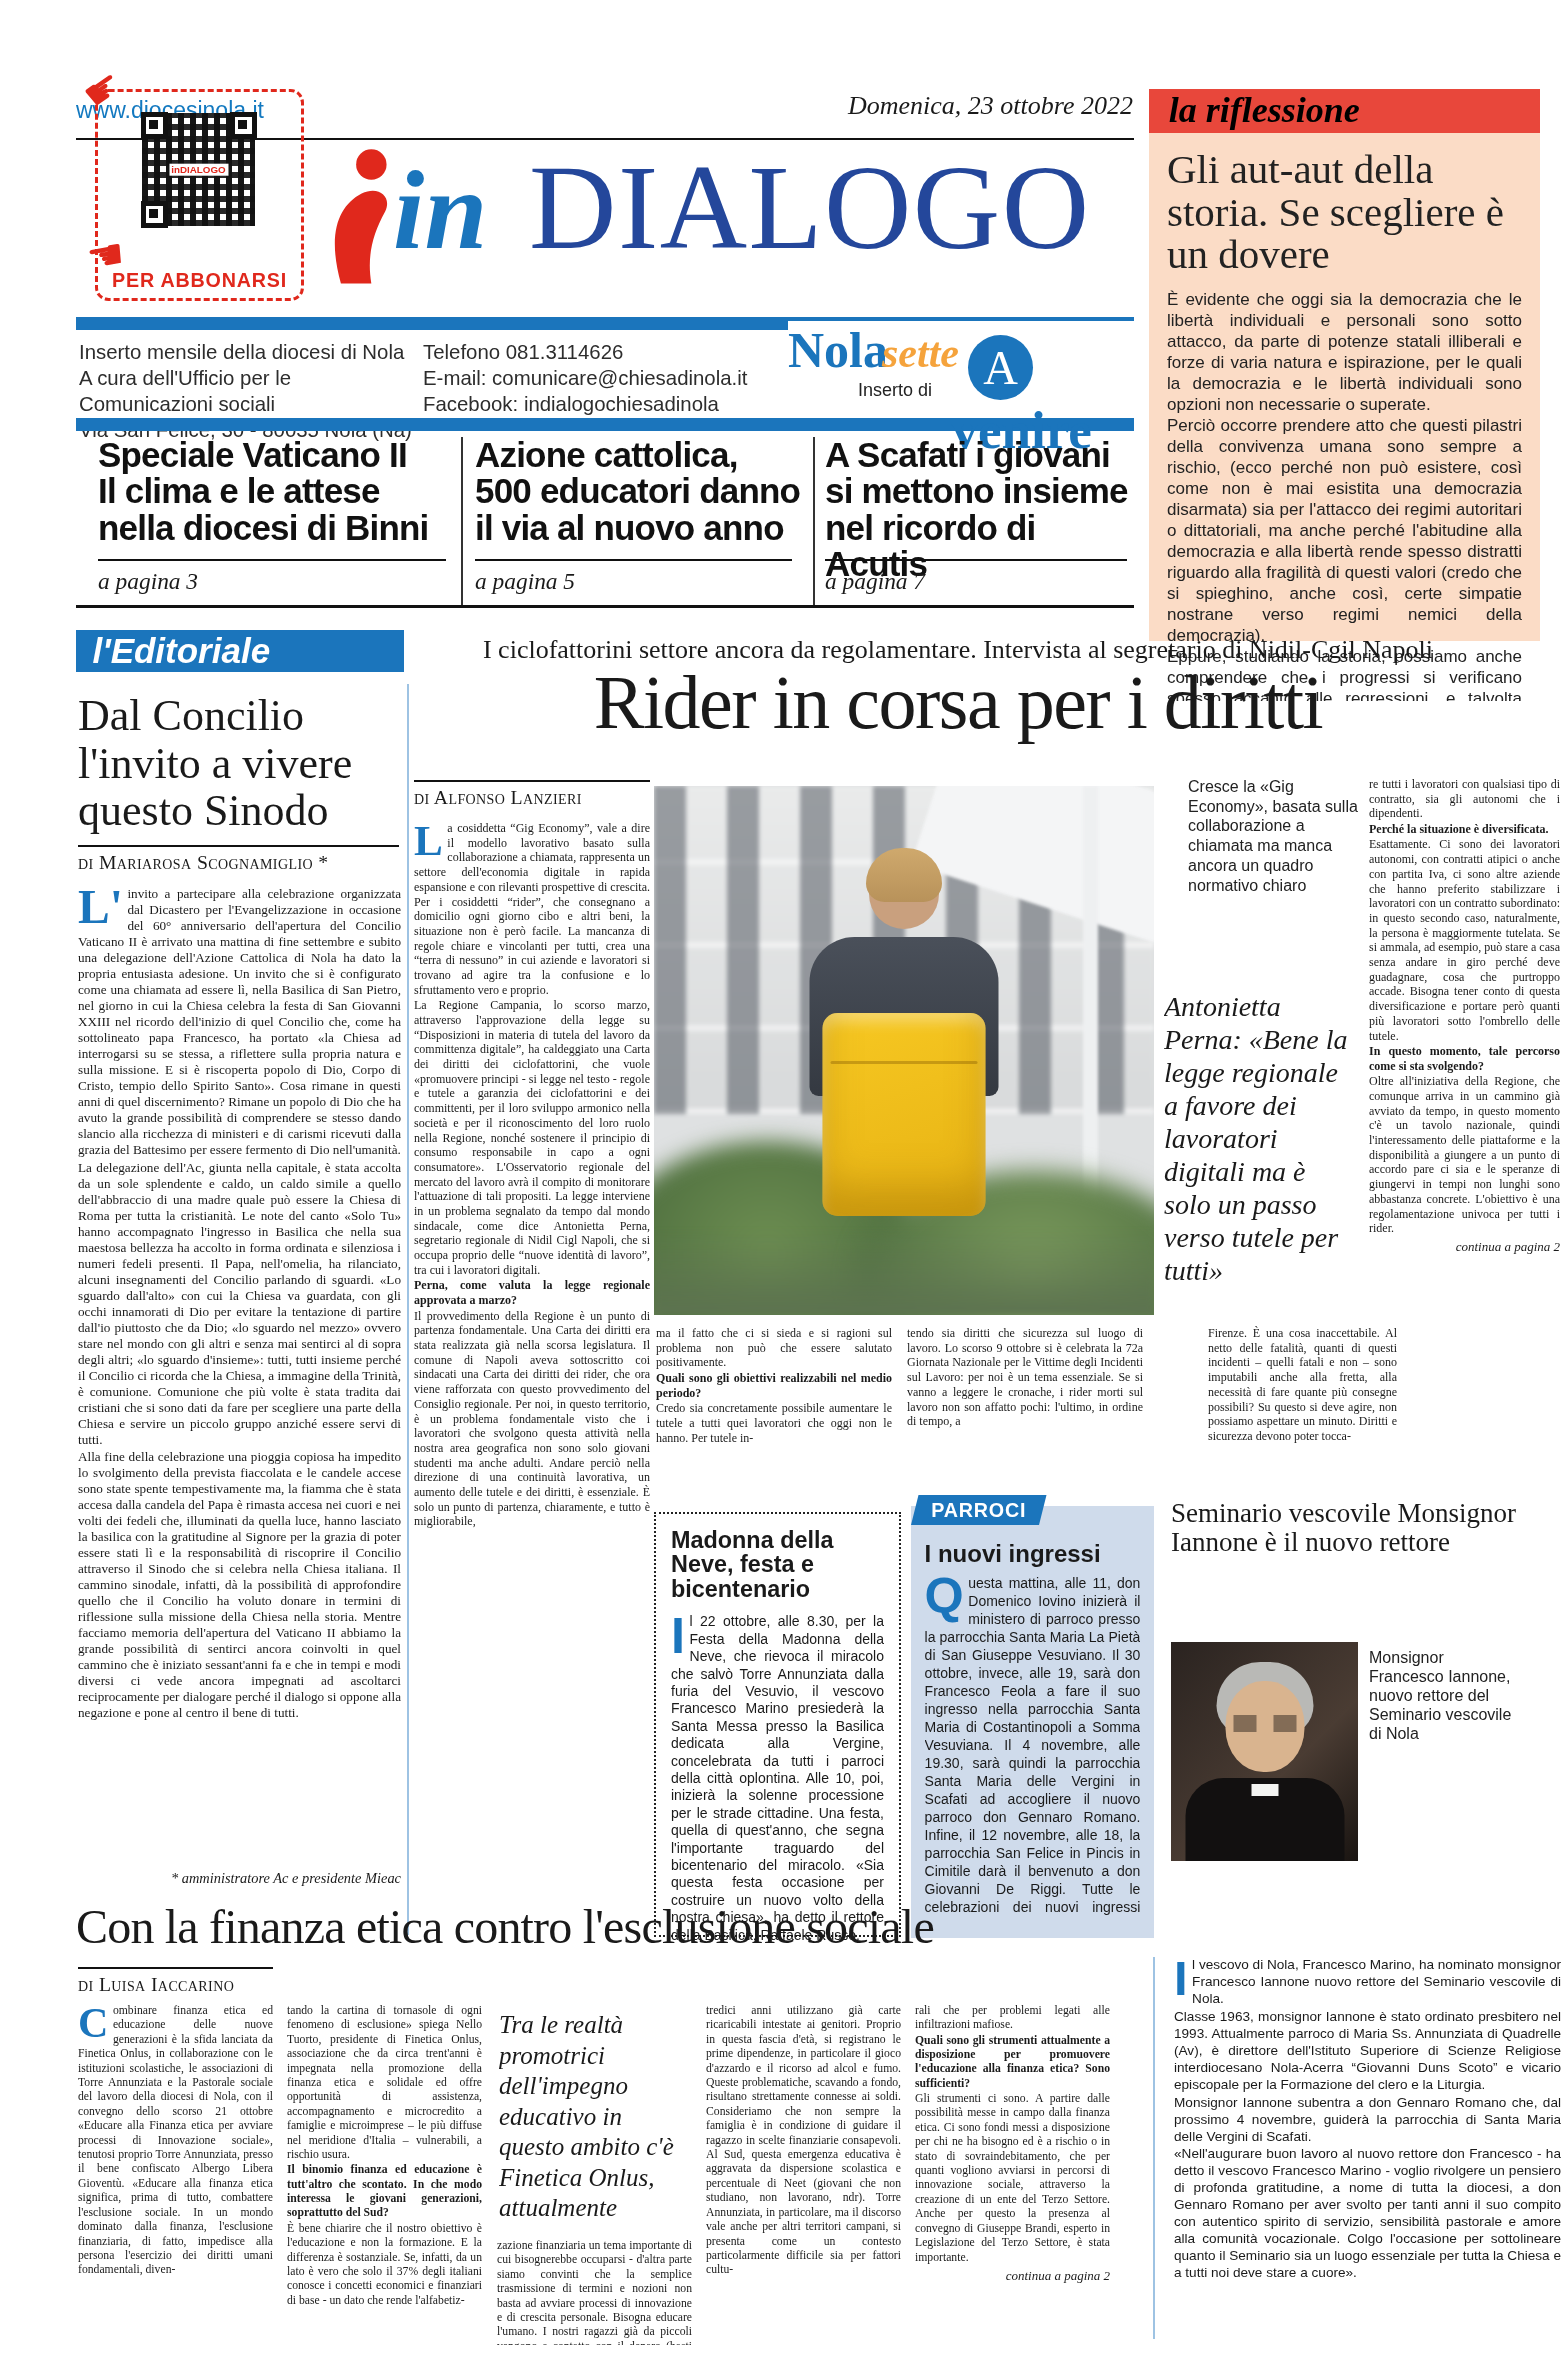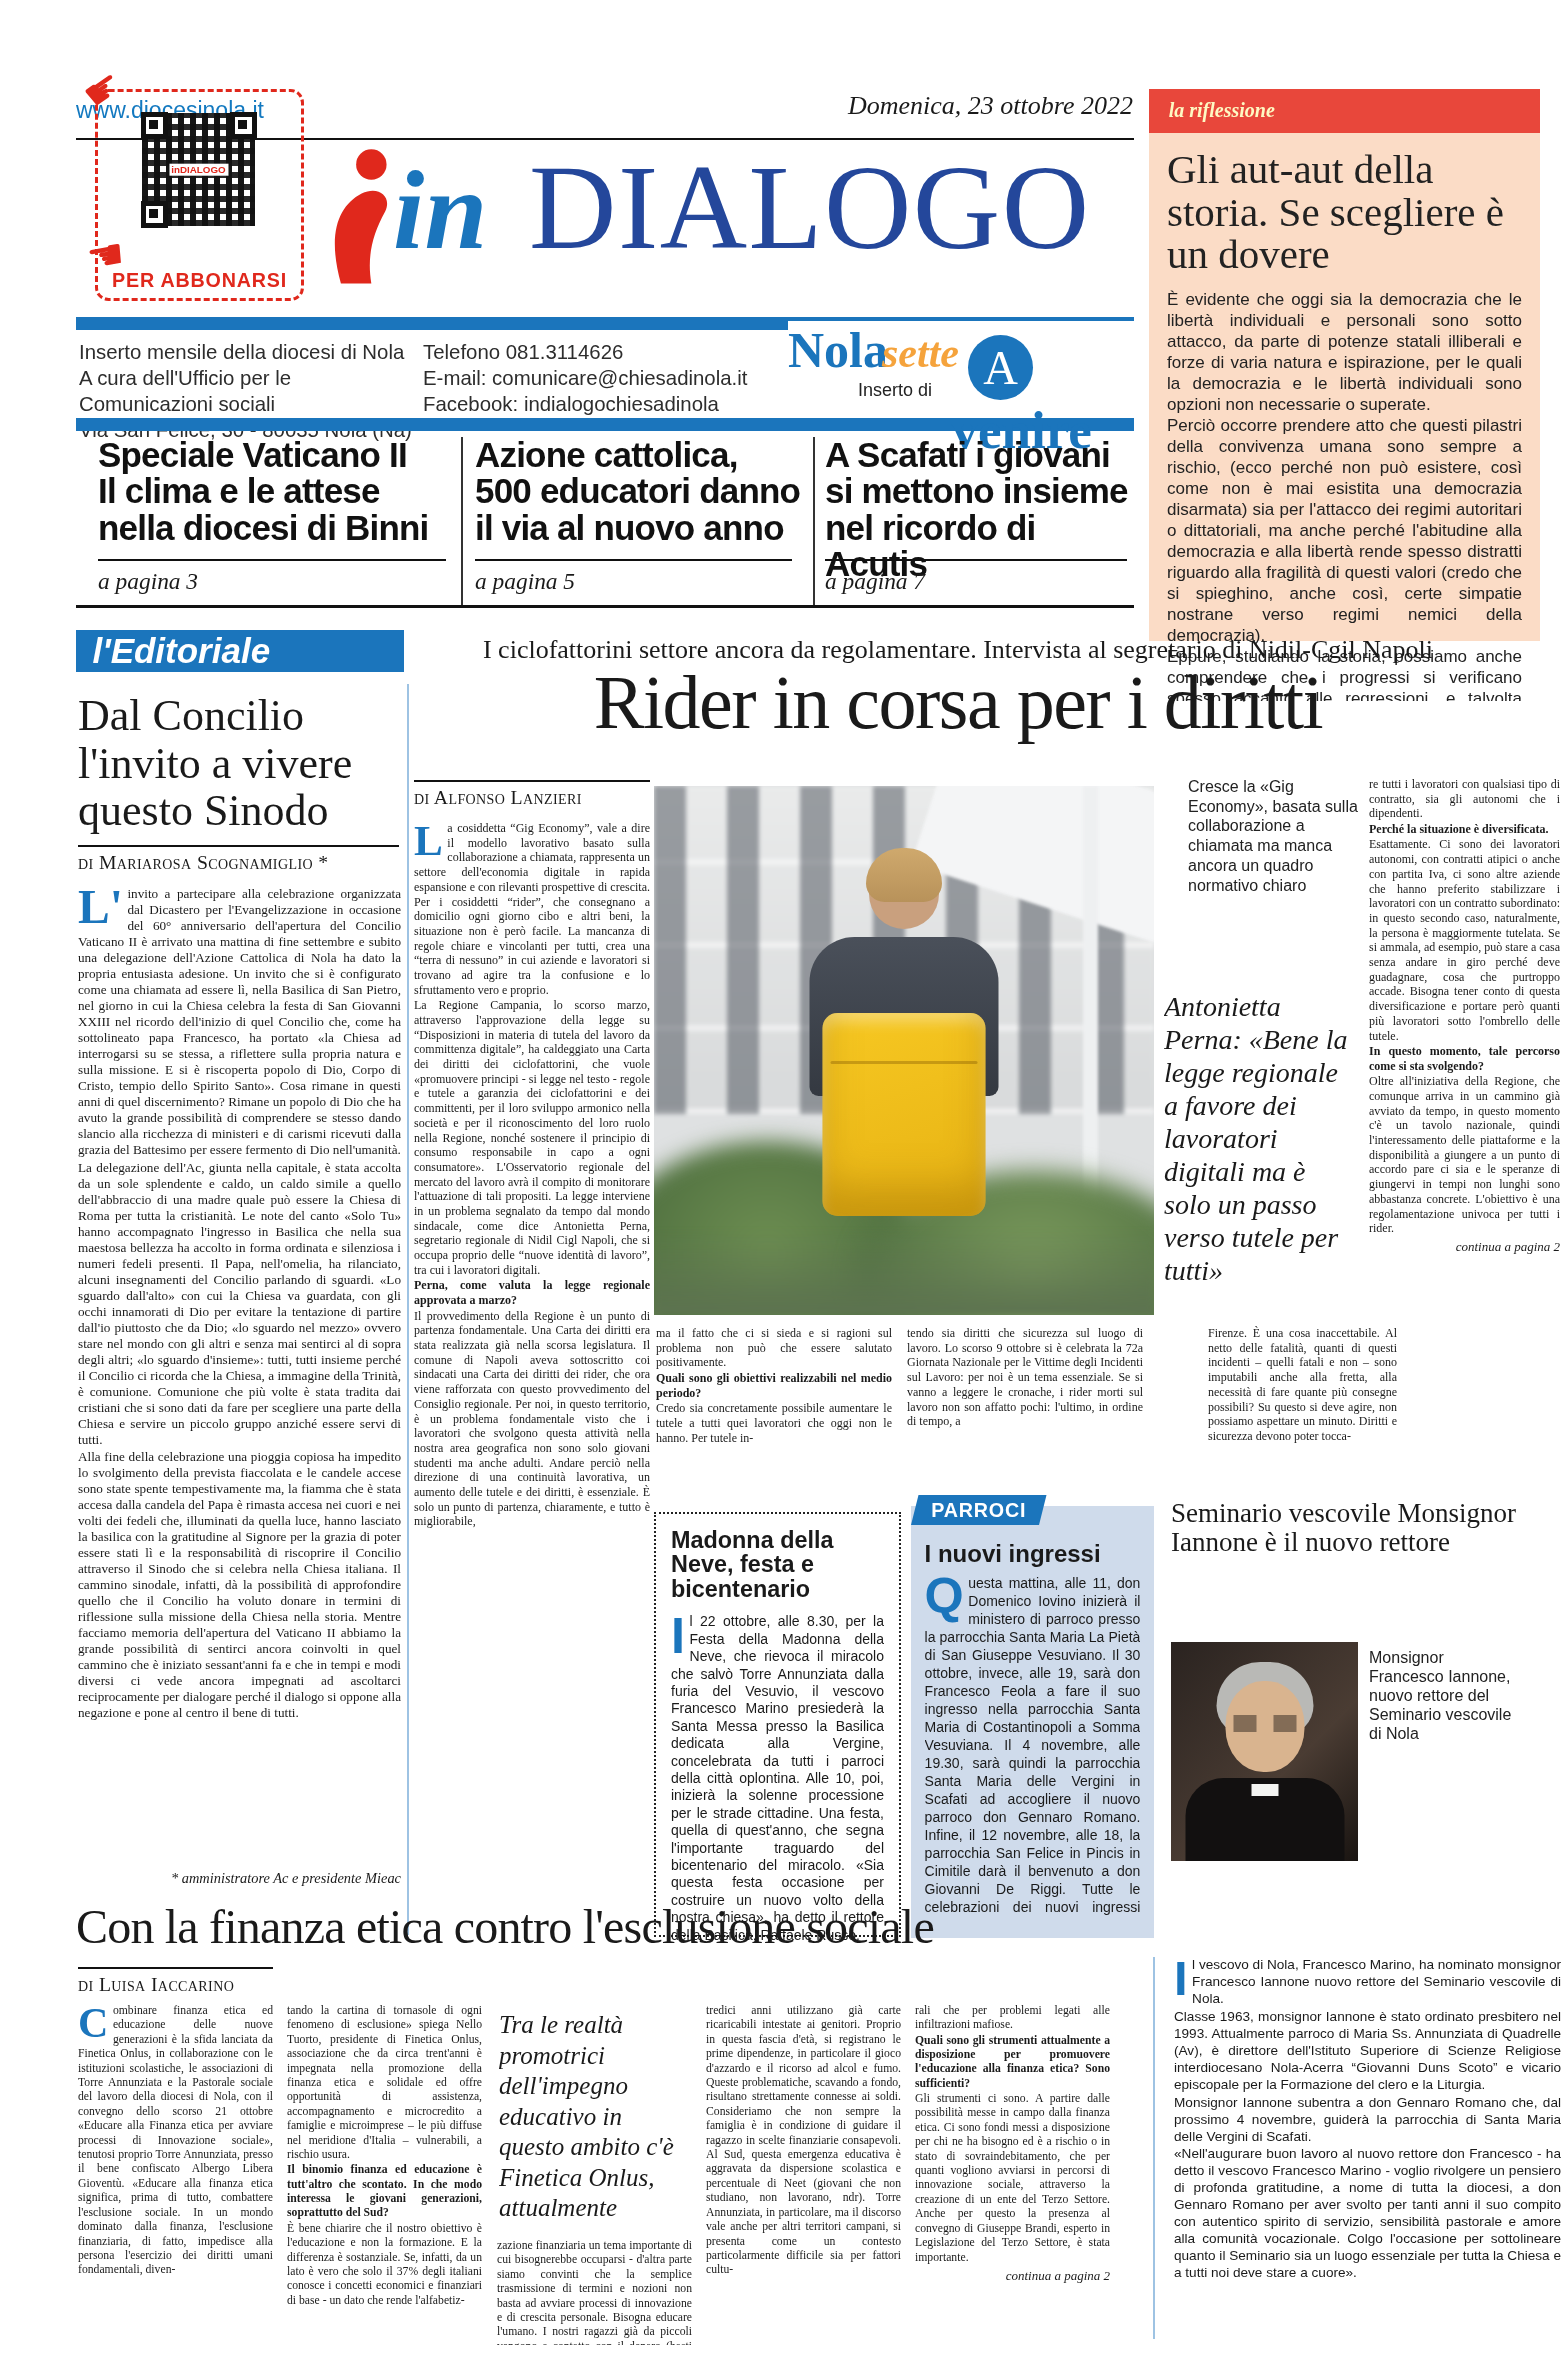--- a/index.html
+++ b/index.html
@@ -49,22 +49,22 @@
   .ns-nola{font-weight:bold;font-size:50px;color:var(--blue);}
   .ns-sette{font-style:italic;font-weight:bold;font-size:42px;color:#f5a33c;margin-left:-6px;}
   .ns-inserto{font-family:"Liberation Sans",sans-serif;font-size:18px;color:#222;position:absolute;left:70px;top:59px;}
   .avv{position:absolute;left:180px;top:13.6px;}
   .avv .disc{display:inline-block;width:65px;height:65px;border-radius:50%;background:var(--blue);color:#fff;
              text-align:center;font-size:48px;line-height:65px;vertical-align:middle;}
   .avv .word{font-weight:bold;font-size:53px;color:var(--blue);margin-left:-16.6px;vertical-align:middle;}
 
   
   .rifl{left:1149px;top:89px;width:391px;height:552px;}
-  .rifl-tag{position:absolute;left:0;top:0;width:100%;height:44px;background:#e8473b;color:#fef9c3;
-            font-style:italic;font-weight:bold;font-size:20px;line-height:42px;padding-left:19.7px;box-sizing:border-box;}
+  .rifl-tag{position:absolute;left:0;top:0;width:100%;height:44px;background:#e8473b;color:#000000;
+            font-style:italic;font-weight:bold;font-size:36px;line-height:42px;padding-left:19.7px;box-sizing:border-box;}
   .rifl-body{position:absolute;left:0;top:44px;width:100%;height:508px;background:var(--peach);box-sizing:border-box;padding:15px 18px;}
   .rifl-title{font-size:41px;line-height:1.04;color:#222;margin-bottom:13.6px;}
   .rifl-text{font-family:"Liberation Sans",sans-serif;font-size:17px;line-height:21px;text-align:justify;color:#222;}
 
   
   .teaser-title{font-family:"Liberation Sans",sans-serif;font-weight:bold;font-size:35px;line-height:1.04;
                 letter-spacing:-0.8px;white-space:pre-line;color:#111;}
   .teaser-rule{position:absolute;height:1.5px;background:#111;}
   .teaser-page{position:absolute;font-style:italic;font-size:23.4px;}
 

